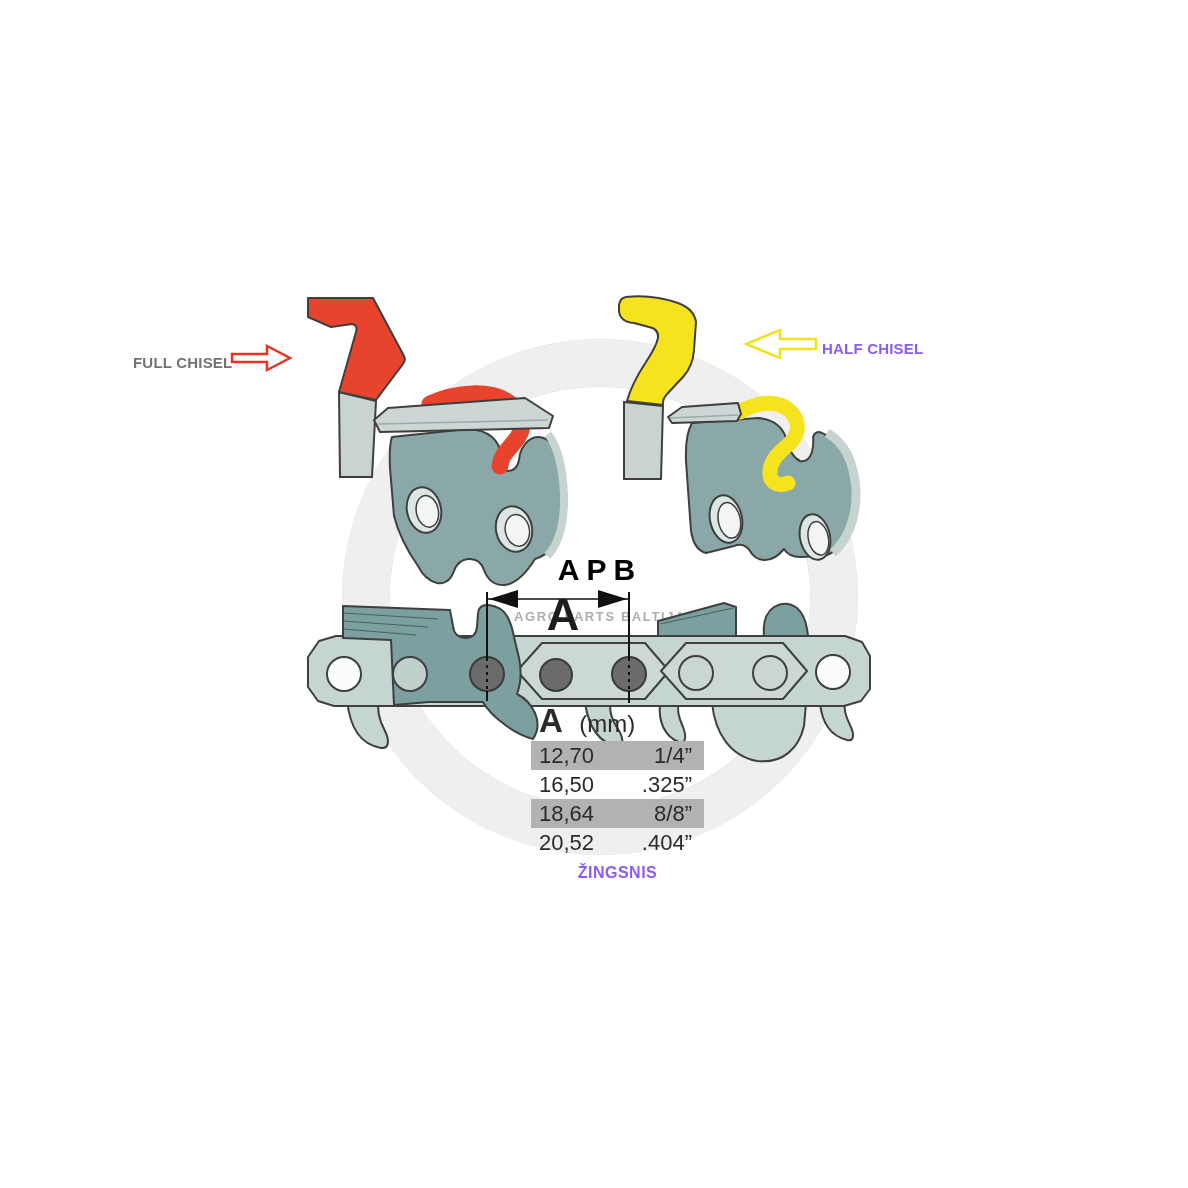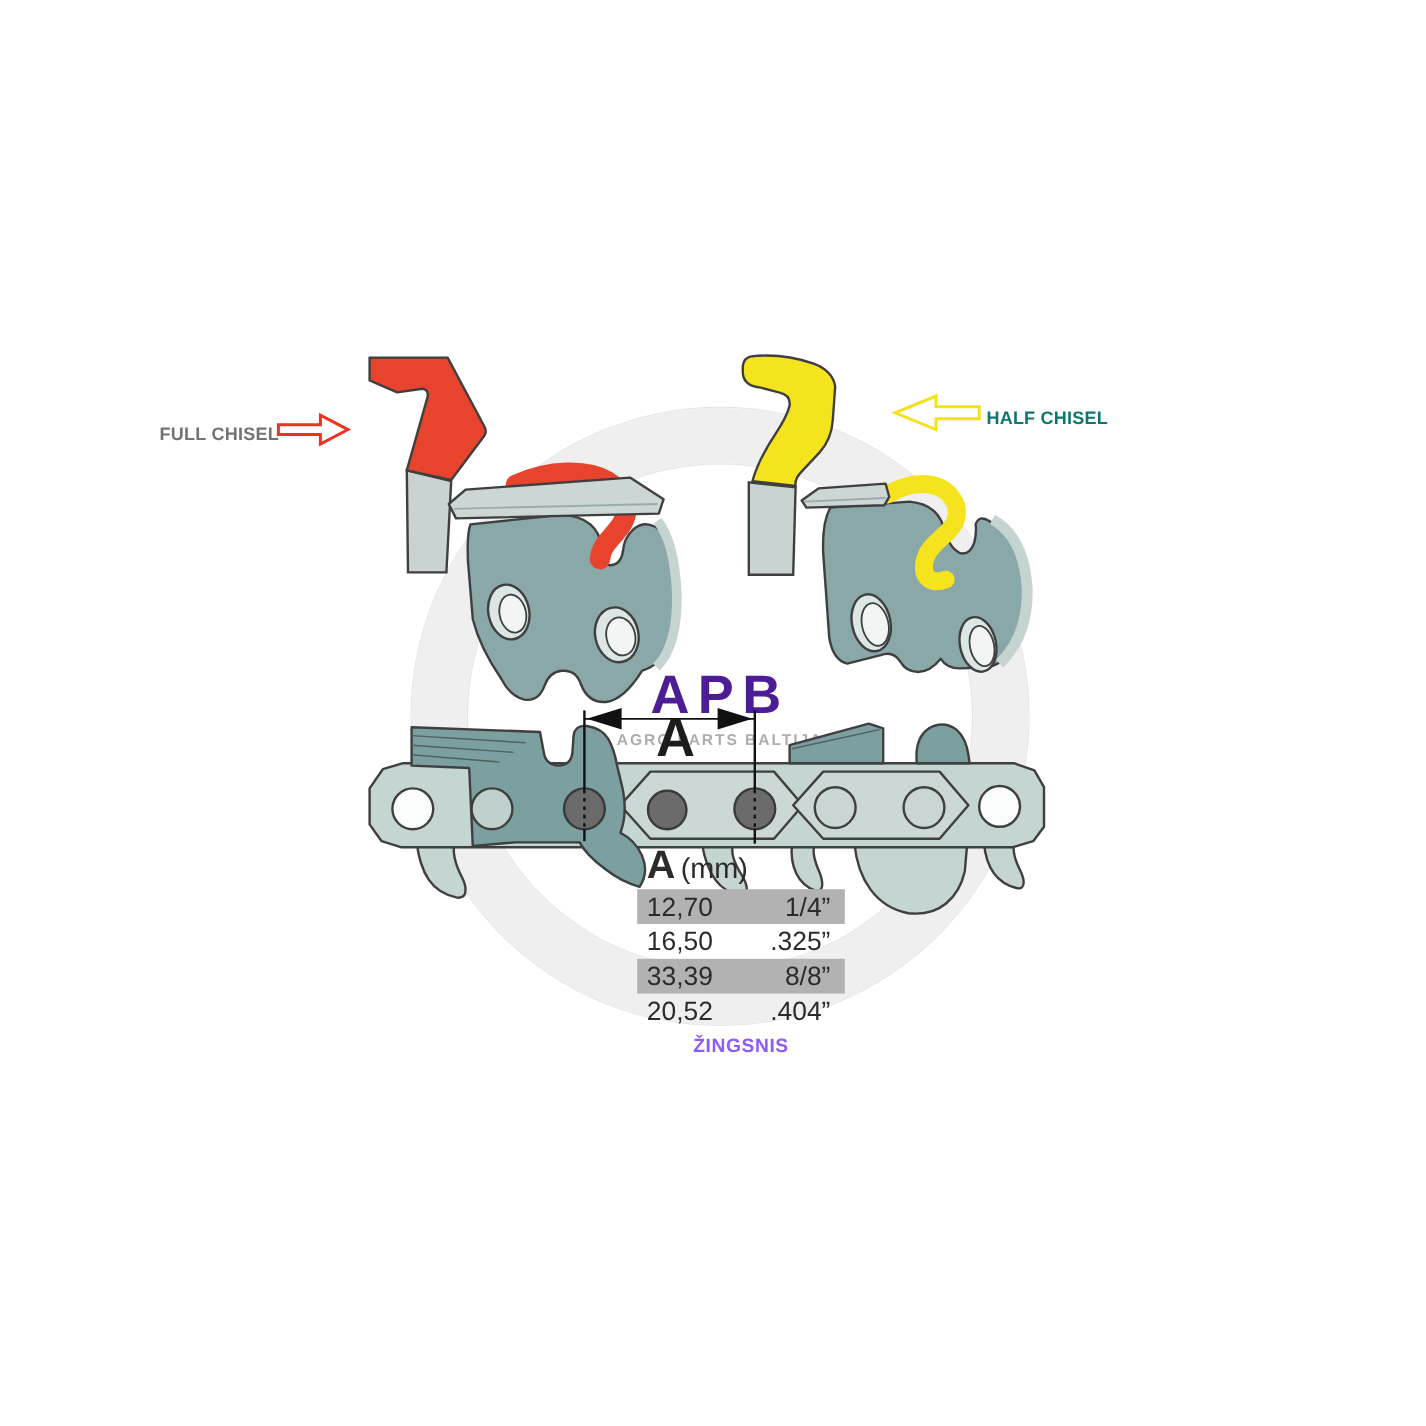--- a/index.html
+++ b/index.html
@@ -3,40 +3,40 @@
 <meta charset="utf-8">
 <style>
   html,body{margin:0;padding:0;background:#ffffff;}
   #canvas{position:relative;width:1188px;height:1188px;background:#ffffff;overflow:hidden;
           font-family:"Liberation Sans", sans-serif;}
   
   .wring{position:absolute;left:343px;top:340px;width:514px;height:514px;border-radius:50%;
          border:46px solid #efefef;box-sizing:border-box;
          box-shadow:0 0 0 1px #e6e6e6, inset 0 0 0 1px #e6e6e6;}
   .wlogo{position:absolute;left:505px;top:553px;width:190px;text-align:center;
-         font-size:45px;font-weight:bold;color:#4c1d95;letter-spacing:7px;}
+         font-size:30px;font-weight:bold;color:#000000;letter-spacing:7px;}
   .wtag{position:absolute;left:495px;top:609px;width:210px;text-align:center;
         font-size:13px;font-weight:bold;color:#aeaeae;letter-spacing:1.6px;}
   
   .art{position:absolute;left:0;top:0;width:1188px;height:1188px;}
   
   .lbl{position:absolute;font-weight:bold;font-size:15px;letter-spacing:0.2px;white-space:nowrap;}
   .lbl-full{left:133px;top:354px;color:#737373;}
-  .lbl-half{left:822px;top:340px;color:#0f766e;}
+  .lbl-half{left:822px;top:340px;color:#8b5cf6;}
   .arr{position:absolute;}
   .arr-full{left:230px;top:343px;}
   .arr-half{left:734px;top:327px;}
   
   .dimA{position:absolute;left:538px;top:592px;width:50px;text-align:center;
         font-size:45px;font-weight:bold;color:#1c1c1c;line-height:1;}
   
   .ptable{position:absolute;left:531px;top:702px;width:173px;color:#2b2b2b;}
   .phead{margin-left:8px;margin-bottom:1px;white-space:nowrap;}
   .phead .big{font-size:33px;font-weight:600;}
-  .phead .small{font-size:24px;}
+  .phead .small{font-size:24px;margin-left:12px;}
   .prow{display:flex;justify-content:space-between;align-items:center;height:29px;
         padding:0 12px 0 8px;font-size:22px;}
   .prow.hl{background:#b2b2b2;}
   .pcap{text-align:center;font-size:16px;font-weight:bold;letter-spacing:0.5px;
         margin-top:7px;color:#8b5cf6;}
 </style>
 </head>
 <body>
 
 <div id="canvas">
@@ -152,21 +152,21 @@
     </div>
     <div class="prow hl">
       <span>12,70</span>
       <span>1/4”</span>
     </div>
     <div class="prow">
       <span>16,50</span>
       <span>.325”</span>
     </div>
     <div class="prow hl">
-      <span>33,39</span>
+      <span>18,64</span>
       <span>8/8”</span>
     </div>
     <div class="prow">
       <span>20,52</span>
       <span>.404”</span>
     </div>
     <div class="pcap">ŽINGSNIS</div>
   </div>
 
 </div>

